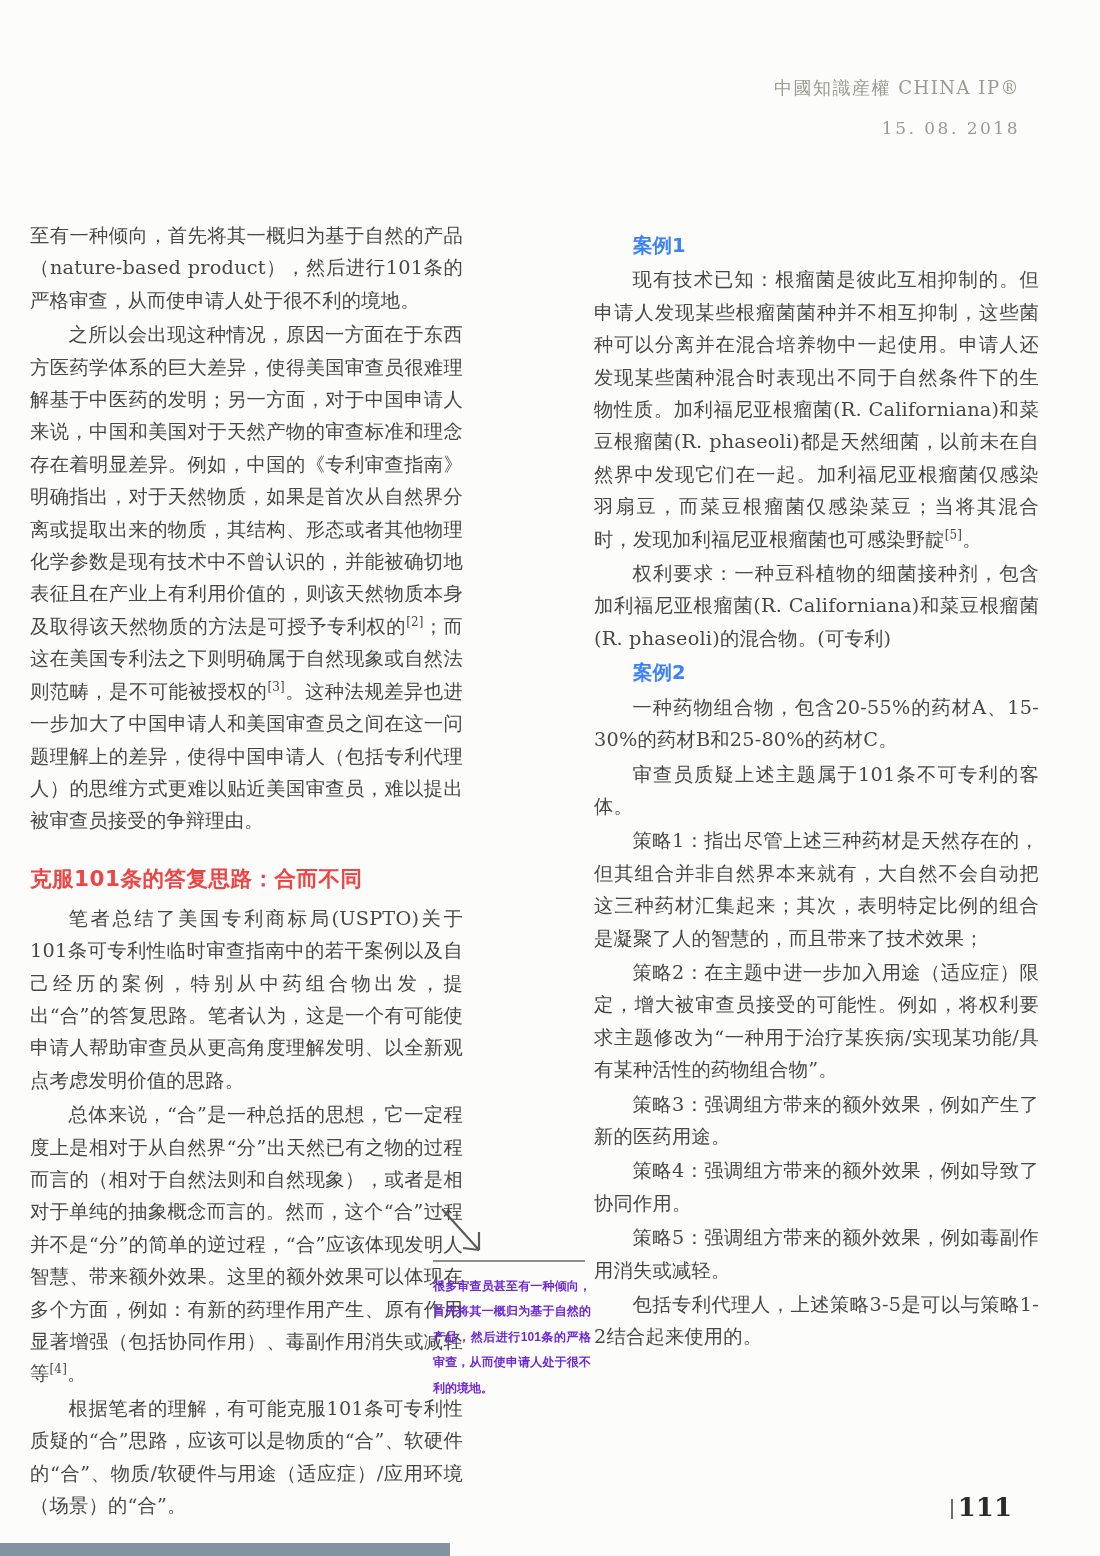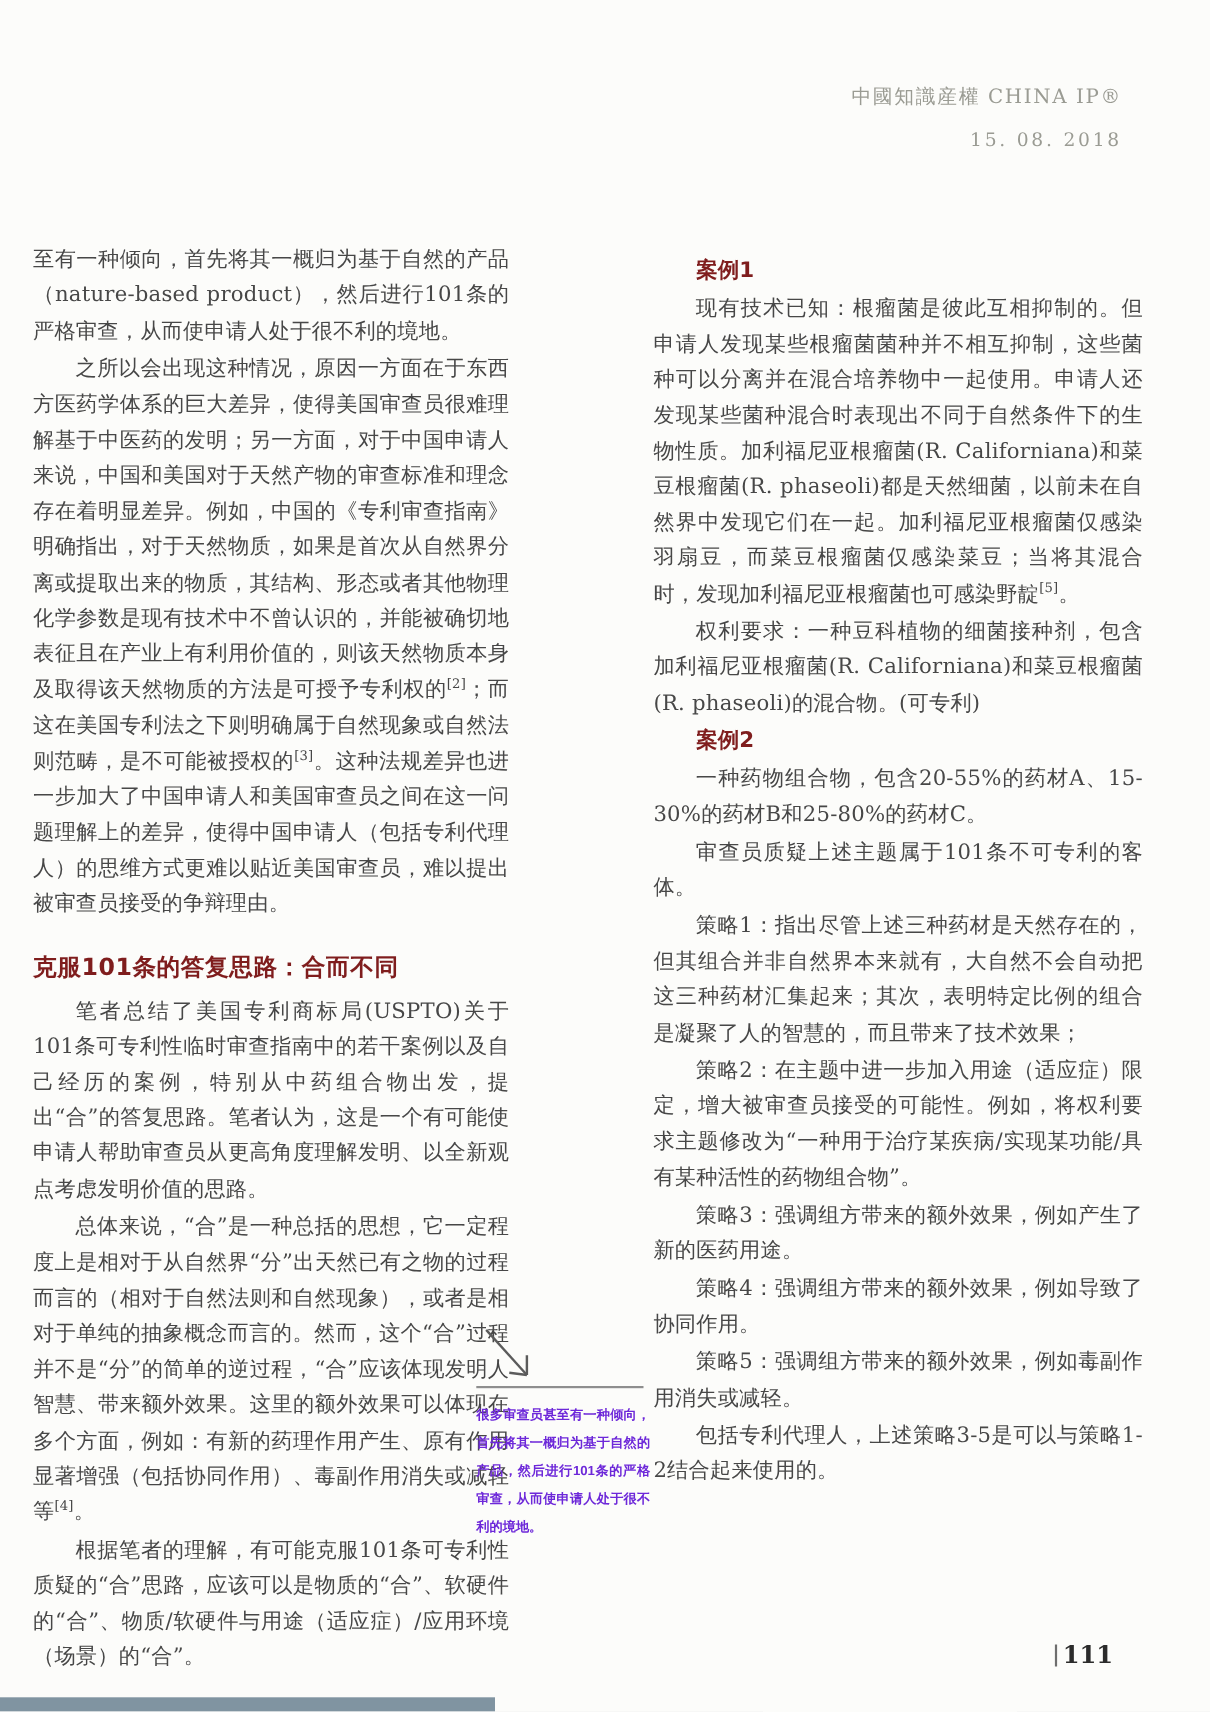--- a/index.html
+++ b/index.html
@@ -28,26 +28,26 @@
     font-size:19.3px;line-height:32.4px;
     text-align:justify;color:#474747;
     text-indent:2em;
     letter-spacing:0.2px;
   }
   p.body + p.body, .case-label + p.body, p.body + .case-label{margin-top:2px;}
   p.no-indent{text-indent:0;}
 
   h2.section{
     font-family:"DejaVu Sans","Liberation Sans",sans-serif;
-    font-weight:bold;font-size:21.5px;color:#7f1d1d;
+    font-weight:bold;font-size:21.5px;color:#ef4444;
     margin:26px 0 10px 0;letter-spacing:0.5px;
   }
   .case-label{
     font-family:"DejaVu Sans","Liberation Sans",sans-serif;
-    font-weight:bold;font-size:19.5px;color:#7f1d1d;
+    font-weight:bold;font-size:19.5px;color:#3b82f6;
     line-height:32.4px;text-indent:2em;margin:4px 0 0 0;
   }
   sup{font-size:0.62em;vertical-align:super;line-height:0;}
 
   
   .callout{position:absolute;left:433px;top:1206px;width:158px;}
   .callout .arrow{display:block;margin:0 0 4px 6px;}
   .callout .rule{border:0;border-top:2px solid #8e8e8e;margin:0 0 12px 0;width:152px;}
   .callout .text{
     font-family:Liberation Sans, sans-serif;
@@ -58,21 +58,21 @@
 
   
   .bottom-band{
     position:absolute;left:0;top:1543px;width:450px;height:13px;
     background:#8094a1;
   }
 
   
   .pageno{
     position:absolute;top:1492px;right:88px;
-    font-size:22px;font-weight:bold;color:#2b2b2b;
+    font-size:26px;font-weight:bold;color:#2b2b2b;
   }
   .pageno .bar{
     display:inline-block;width:2px;height:20px;background:#6e6e6e;
     margin-right:5px;vertical-align:-3px;font-weight:normal;
   }
 </style>
 </head>
 <body>
 
 <div id="page">

